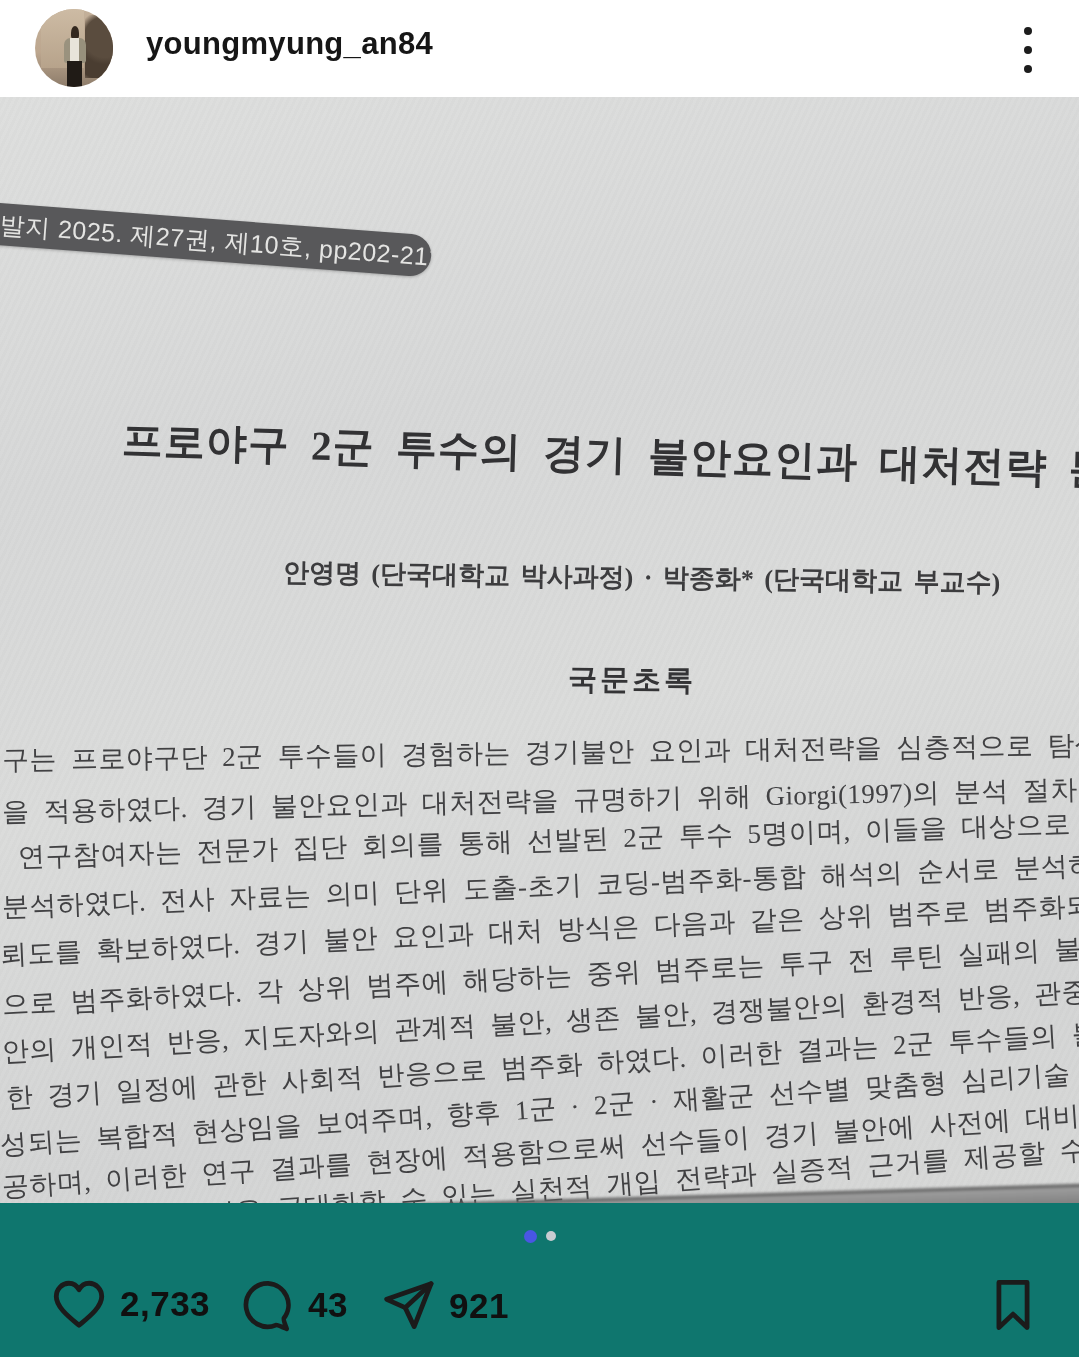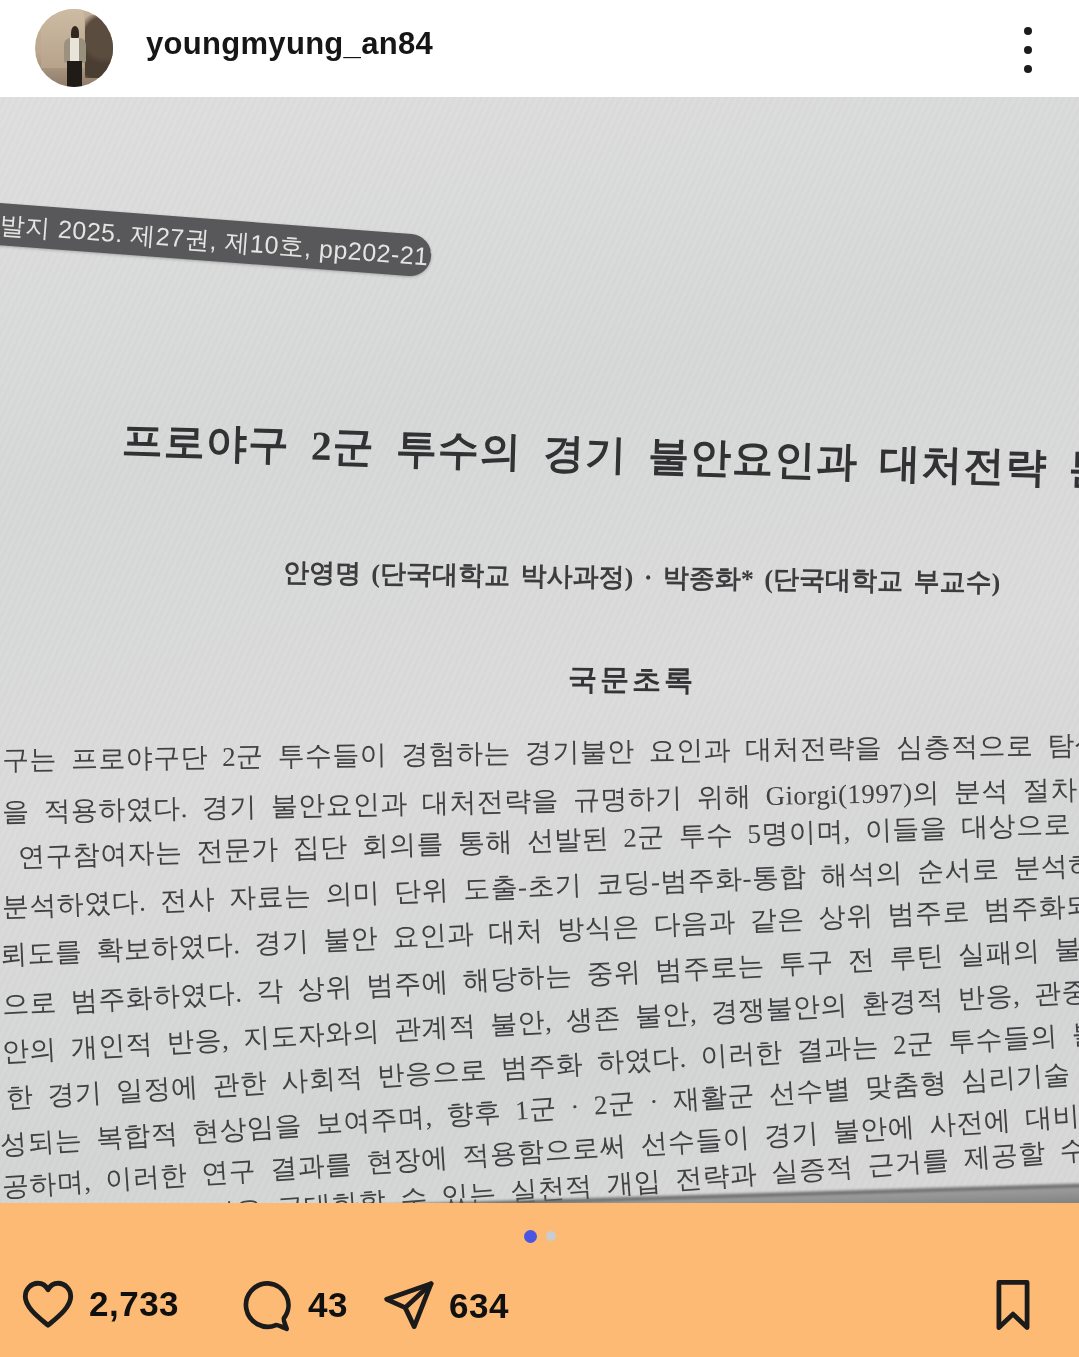--- a/index.html
+++ b/index.html
@@ -1,18 +1,18 @@
 <!DOCTYPE html>
 <html><head>
 <meta charset="utf-8">
 <style>
   * { margin:0; padding:0; box-sizing:border-box; }
   html,body { background:#fff; }
   body { font-family:"Liberation Sans","DejaVu Sans",sans-serif; }
-  .post { position:relative; width:1079px; height:1357px; background:#fdba74; overflow:hidden; }
+  .post { position:relative; width:1079px; height:1357px; background:#0f766e; overflow:hidden; }
 
   
   .header { position:absolute; top:0; left:0; width:1079px; height:97px; background:#fff; }
   .avatar { position:absolute; left:35px; top:9px; width:78px; height:78px; border-radius:50%;
             overflow:hidden; background:linear-gradient(180deg,#c3b09a 0%,#bda78f 55%,#8d7c6a 100%); }
   .avatar .bldg { position:absolute; left:8%; top:0; width:55%; height:75%;
             background:linear-gradient(180deg,#cdbba4,#b7a38b); }
   .avatar .tree { position:absolute; right:-6%; top:8%; width:42%; height:80%;
             background:radial-gradient(circle at 60% 35%, #5a4c3e 0 45%, transparent 60%),
                        radial-gradient(circle at 40% 70%, #4a3d31 0 40%, transparent 58%); }
@@ -69,21 +69,21 @@
 
   
   .dots { position:absolute; top:1228px; left:0; width:1079px; height:16px; display:flex;
           justify-content:center; align-items:center; gap:9px; }
   .dot-active   { width:13px; height:13px; border-radius:50%; background:#4956e3; }
   .dot-inactive { width:10px; height:10px; border-radius:50%; background:#c9ccd1; }
 
   
   .actions { position:absolute; top:1265px; left:0; width:1079px; height:92px; }
   .act-group { position:absolute; display:flex; align-items:center; }
-  .g-like { left:19px; top:10px;justify-content:space-between; }
+  .g-like { left:50px; top:10px;justify-content:space-between; }
   .g-comment { left:240px; top:12px;text-align:center; }
   .g-share { left:380px; top:12px; }
   .icon-btn { display:inline-flex; align-items:center; justify-content:center; cursor:pointer; }
   .icon-btn svg { display:block; stroke:#1b1b1b; fill:none; stroke-width:2; stroke-linejoin:round; stroke-linecap:round; }
   .count { font-size:35px; font-weight:600; color:#101010; margin-left:12px; letter-spacing:0.5px; }
   .bookmark { position:absolute; right:40px; top:10px; }
 </style>
 </head>
 <body>
 
@@ -160,21 +160,21 @@
       <span class="count">43</span>
     </div>
 
     <div class="act-group g-share">
       <span class="icon-btn">
         <svg width="57" height="57" viewBox="0 0 24 24">
           <path d="M21.5 2.8 L2.8 9.4 L10.6 12.9 L14.4 20.9 Z"></path>
           <path d="M21.5 2.8 L10.6 12.9"></path>
         </svg>
       </span>
-      <span class="count">634</span>
+      <span class="count">921</span>
     </div>
 
     <div class="bookmark icon-btn">
       <svg width="52" height="60" viewBox="0 0 24 26">
         <path d="M5.5 2.6 H18.5 V23.4 L12 17.2 L5.5 23.4 Z" stroke-width="2.2"></path>
       </svg>
     </div>
 
   </div>
 </div>

